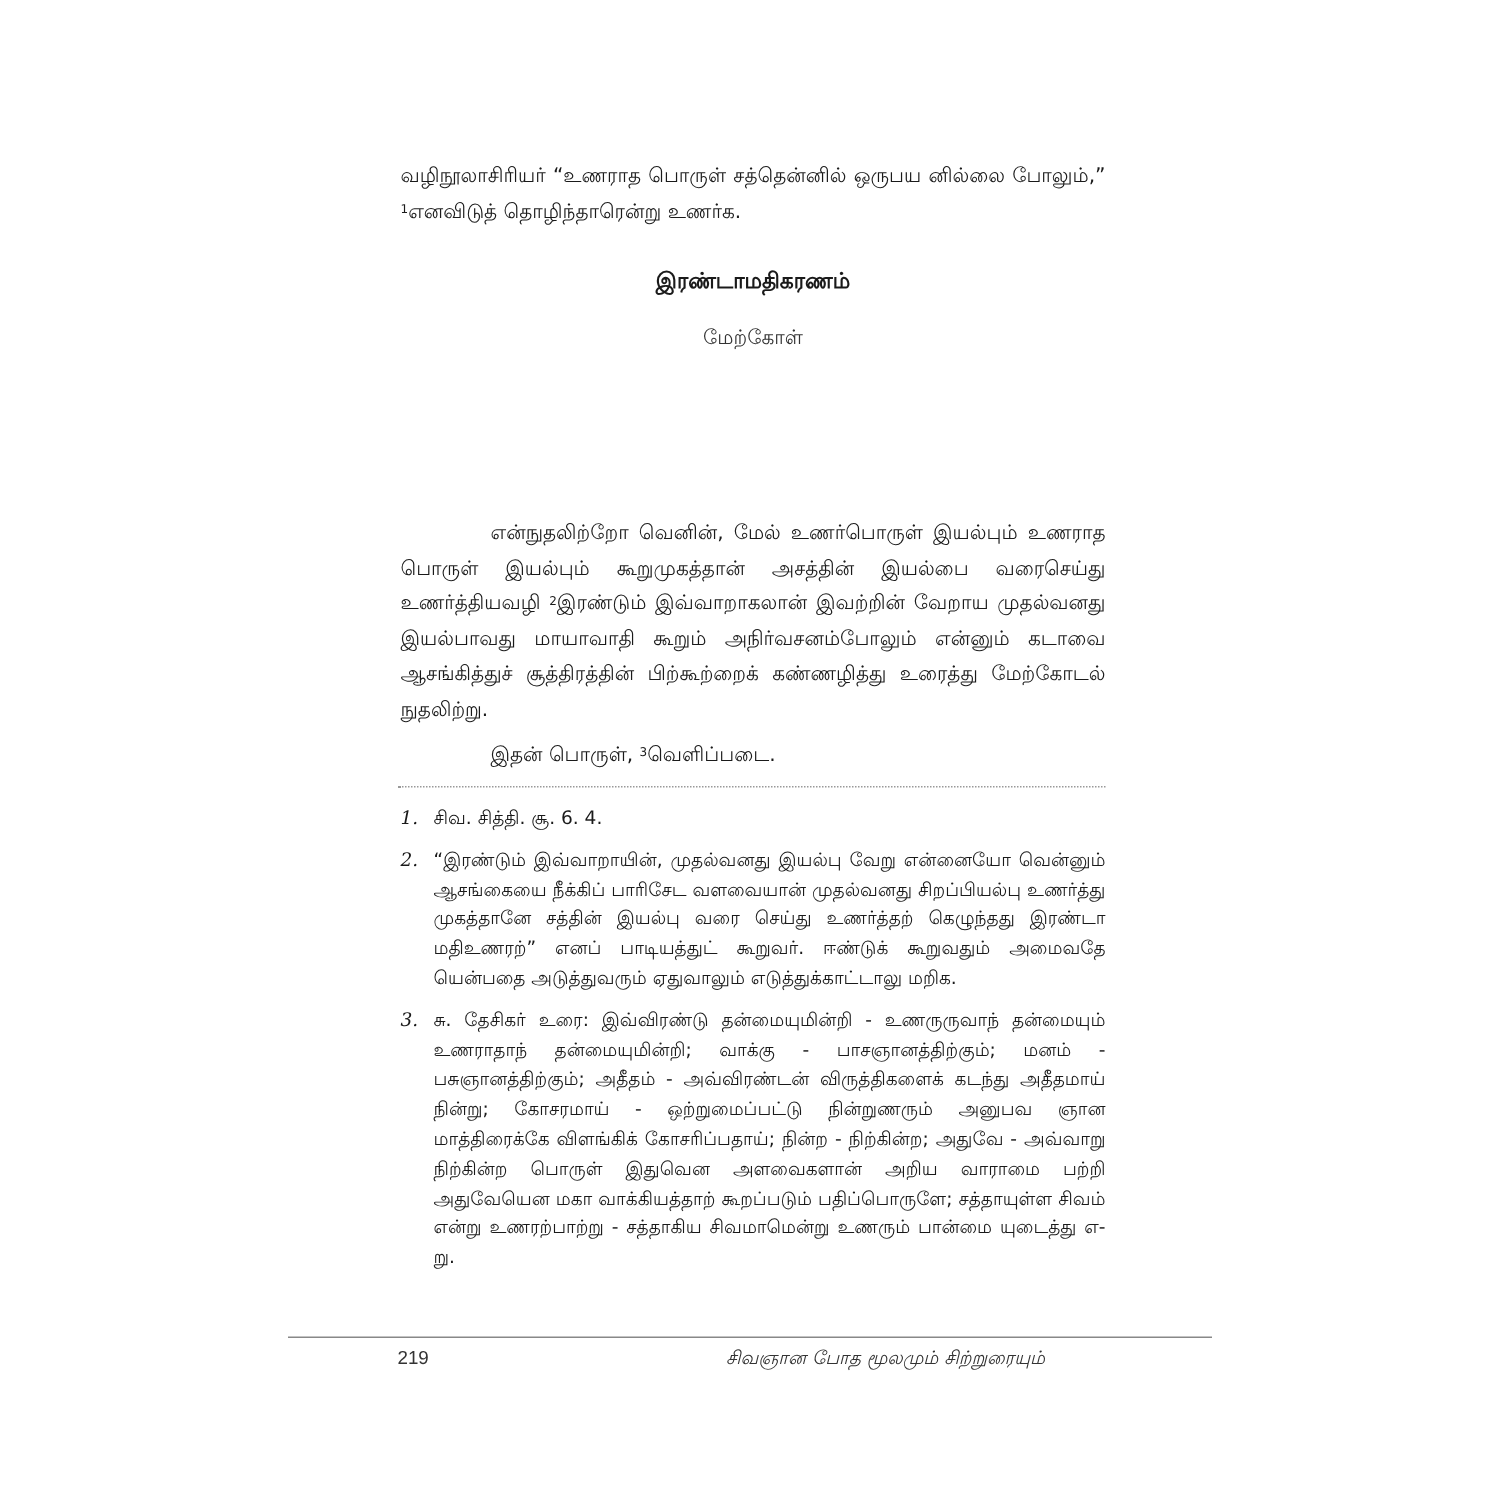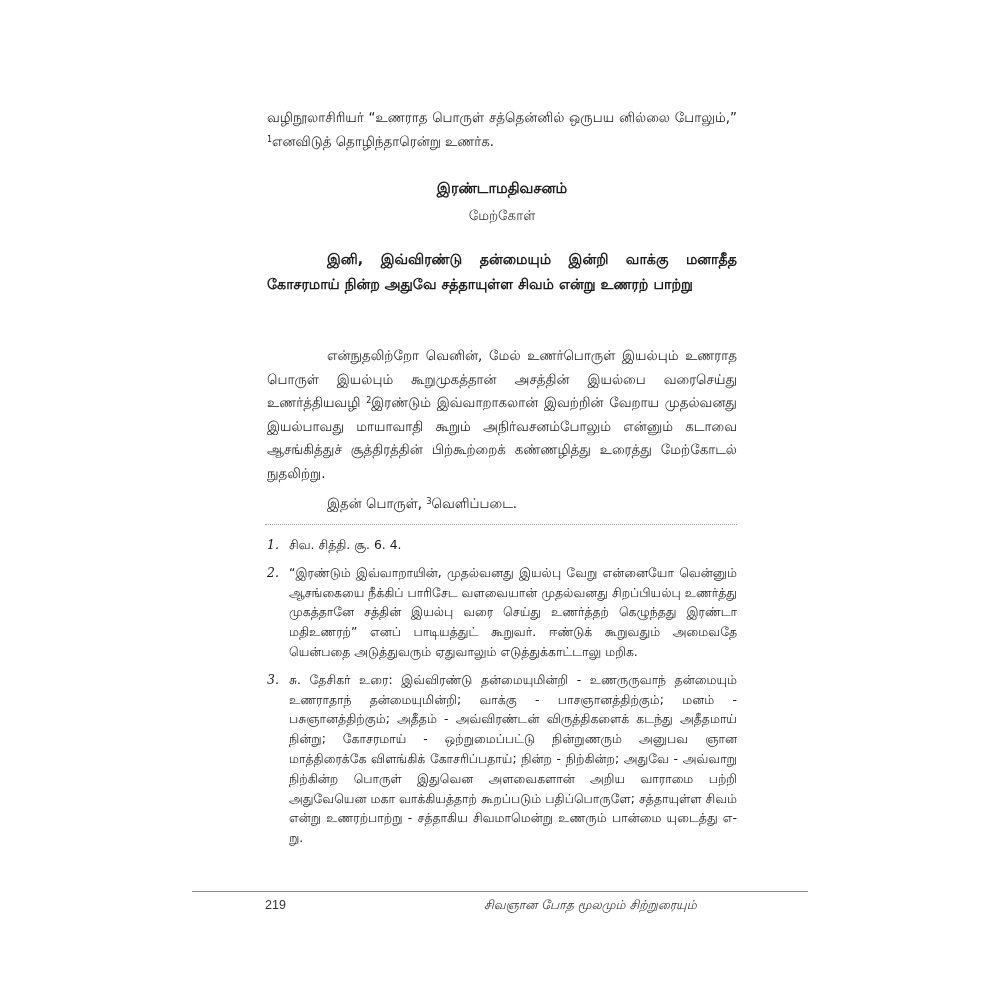--- a/index.html
+++ b/index.html
@@ -28,30 +28,27 @@
 
 <div class="page">
 
   <div class="col" style="top:106px;">
     <p class="p">
       <span>வழிநூலாசிரியர் “உணராத பொருள் சத்தென்னில் ஒருபய னில்லை போலும்,” </span><sup>1</sup><span>எனவிடுத் தொழிந்தாரென்று உணர்க.</span>
     </p>
   </div>
 
   <div class="col" style="top:180px;">
-    <p class="heading">இரண்டாமதிவசனம்</p>
+    <p class="heading">இரண்டாமதிகரணம்</p>
   </div>
 
-  <div class="col" style="top:208px;">
+  <div class="col" style="top:218px;">
     <p class="sub">மேற்கோள்</p>
   </div>
 
-  <div class="col" style="top:247px;">
-    <p class="thesis">இனி, இவ்விரண்டு தன்மையும் இன்றி வாக்கு மனாதீத கோசரமாய் நின்ற அதுவே சத்தாயுள்ள சிவம் என்று உணரற் பாற்று</p>
-  </div>
 
 
   <div class="col" style="top:344px;">
     <p class="p indent">
       <span>என்நுதலிற்றோ வெனின், மேல் உணர்பொருள் இயல்பும் உணராத பொருள் இயல்பும் கூறுமுகத்தான் அசத்தின் இயல்பை வரைசெய்து உணர்த்தியவழி </span><sup>2</sup><span>இரண்டும் இவ்வாறாகலான் இவற்றின் வேறாய முதல்வனது இயல்பாவது </span><span class="b">மாயாவாதி</span><span> கூறும் </span><span class="b">அநிர்வசனம்</span><span>போலும் என்னும் கடாவை ஆசங்கித்துச் சூத்திரத்தின் பிற்கூற்றைக் கண்ணழித்து உரைத்து மேற்கோடல் நுதலிற்று.</span>
     </p>
   </div>
 
   <div class="col" style="top:492px;">
     <p class="p indent">

